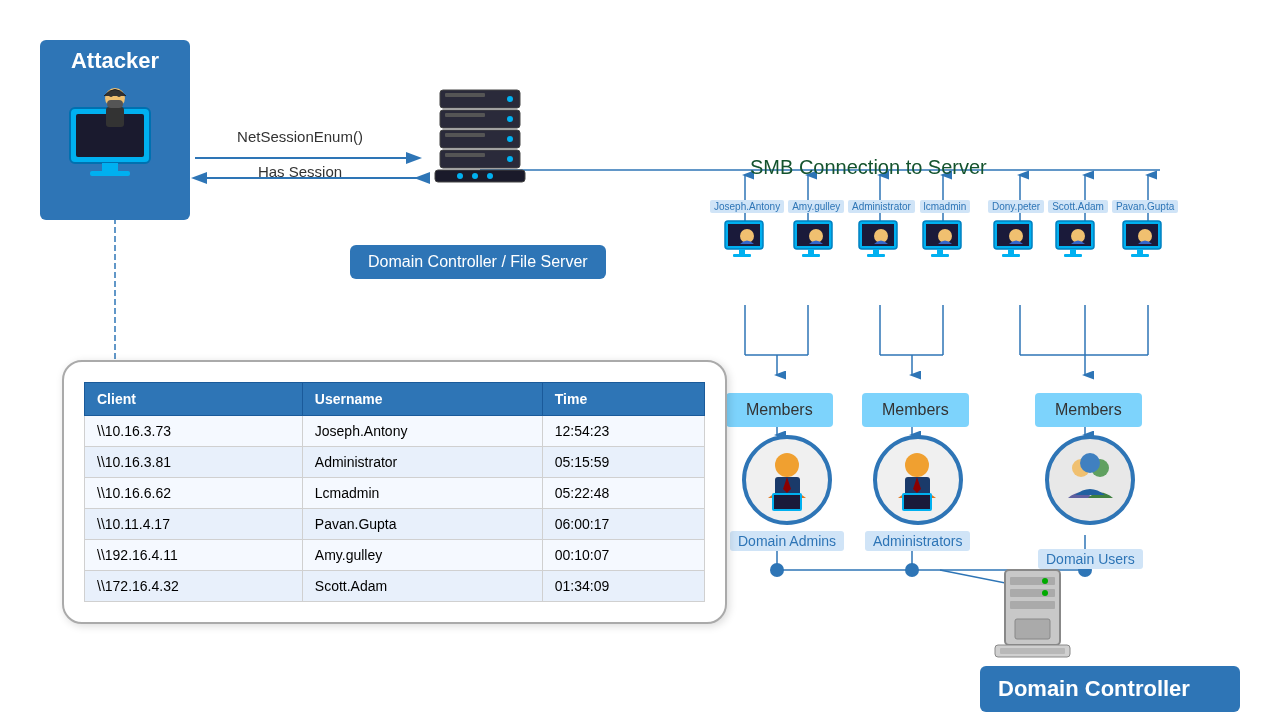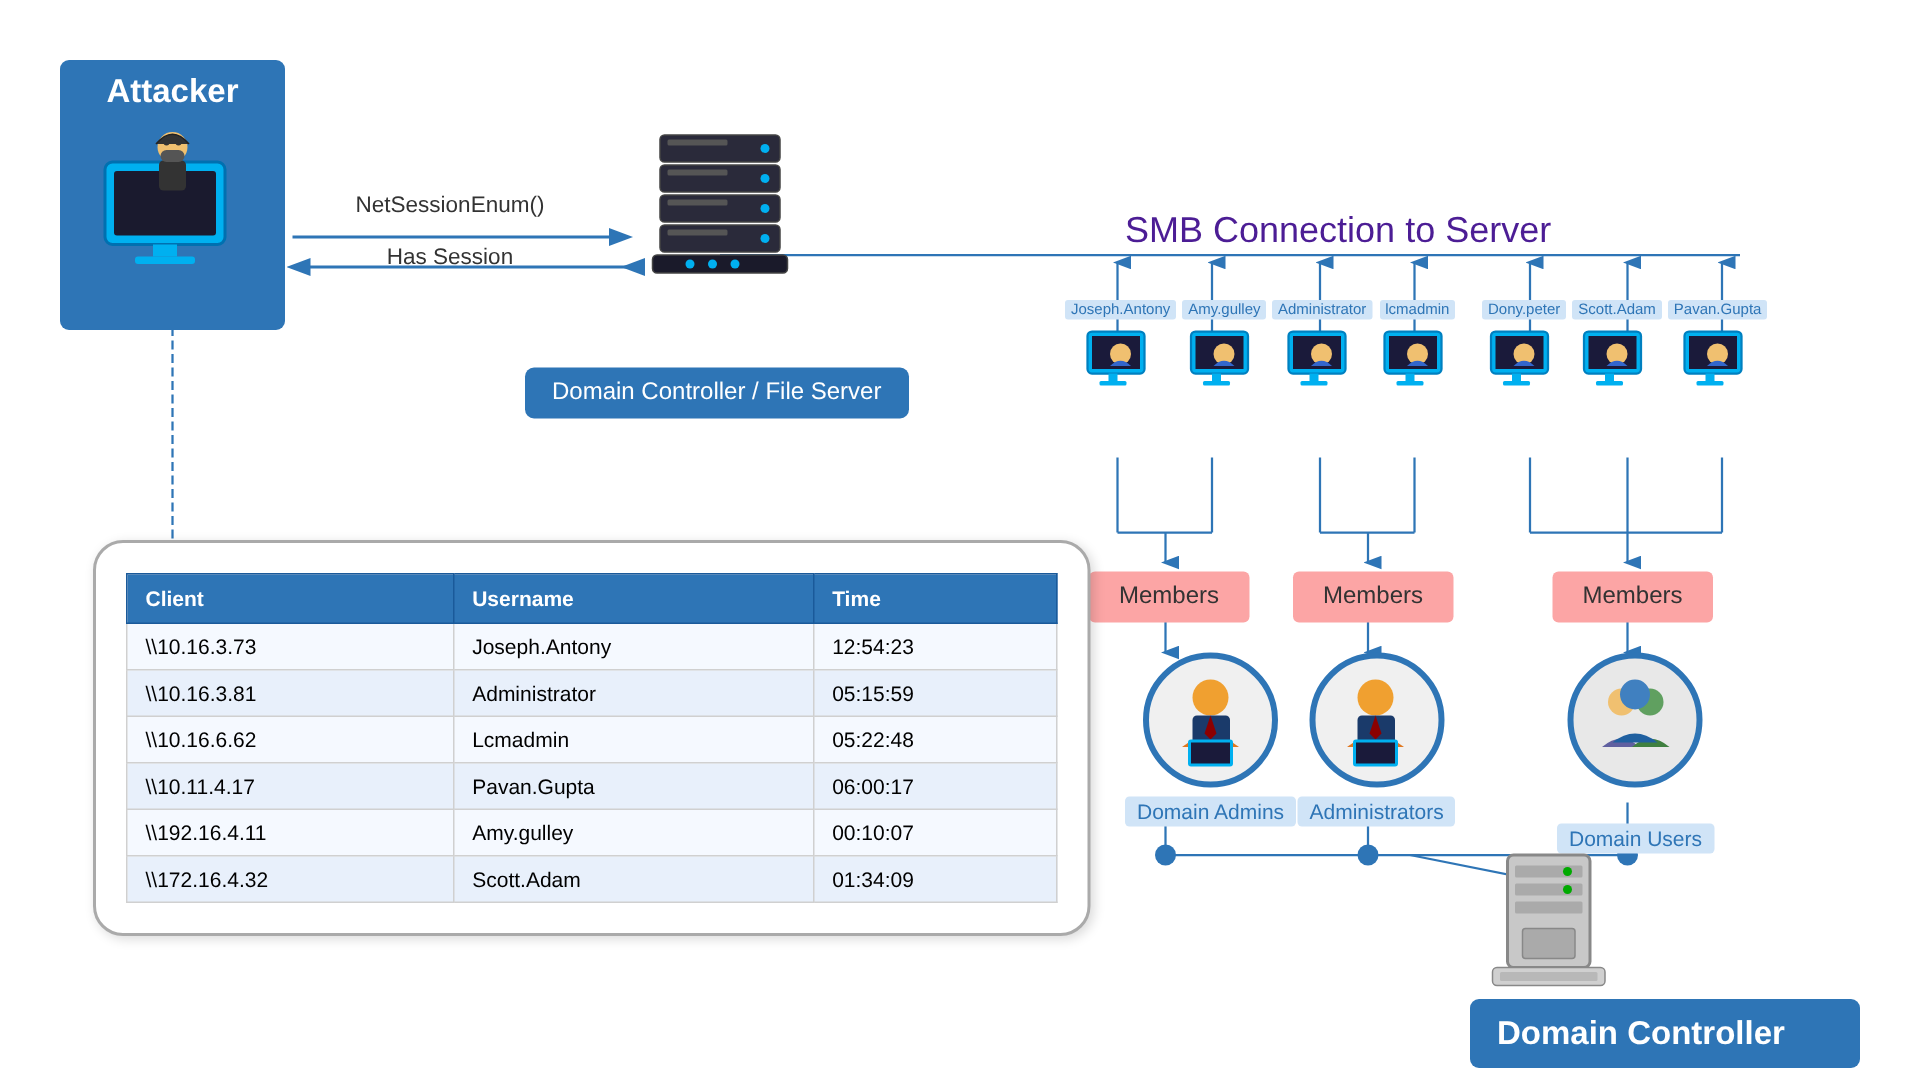--- a/index.html
+++ b/index.html
@@ -119,50 +119,50 @@
     table tr:nth-child(even) td {
       background: #e8f0fb;
     }
     table tr:nth-child(odd) td {
       background: #f5f9ff;
     }
 
     
     .smb-label {
       position: absolute;
-      top: 140px;
+      top: 156px;
       left: 750px;
-      font-size: 24px;
-      color: #4c1d95;
+      font-size: 20px;
+      color: #14532d;
     }
 
     .ws-item {
       display: flex;
       flex-direction: column;
       align-items: center;
       gap: 2px;
     }
 
     .ws-label {
       font-size: 10px;
       color: #2e75b6;
       background: #d0e4f7;
       padding: 1px 4px;
       border-radius: 2px;
       white-space: nowrap;
     }
 
     
     .members-box {
-      background: #fca5a5;
+      background: #7dd3fc;
       color: #333;
       padding: 8px 20px;
       border-radius: 4px;
       font-size: 16px;
-      margin-top: 6px;
+      margin-top: 18px;
     }
 
     .group-circle {
       width: 90px;
       height: 90px;
       border-radius: 50%;
       border: 4px solid #2e75b6;
       background: #f0f0f0;
       display: flex;
       align-items: center;
@@ -417,21 +417,21 @@
 <div style="position:absolute;top:375px;left:726px;">
   <div class="members-box">Members</div>
 </div>
 <div style="position:absolute;top:375px;left:862px;">
   <div class="members-box">Members</div>
 </div>
 <div style="position:absolute;top:375px;left:1035px;">
   <div class="members-box">Members</div>
 </div>
 
-<div style="position:absolute;top:435px;left:730px;display:flex;flex-direction:column;align-items:center;gap:6px;margin-left:20px;">
+<div style="position:absolute;top:435px;left:730px;display:flex;flex-direction:column;align-items:center;gap:6px;">
   <div class="group-circle">
     <svg width="75" height="75" viewBox="0 0 75 75">
 
       <circle cx="37" cy="22" r="12" fill="#f0a030"></circle>
       <path d="M18,55 Q37,40 56,55" fill="#e07820"></path>
 
       <rect x="25" y="34" width="25" height="22" rx="3" fill="#1a3a6a"></rect>
 
       <polygon points="37,34 33,46 37,50 41,46" fill="#8b0000"></polygon>
 

